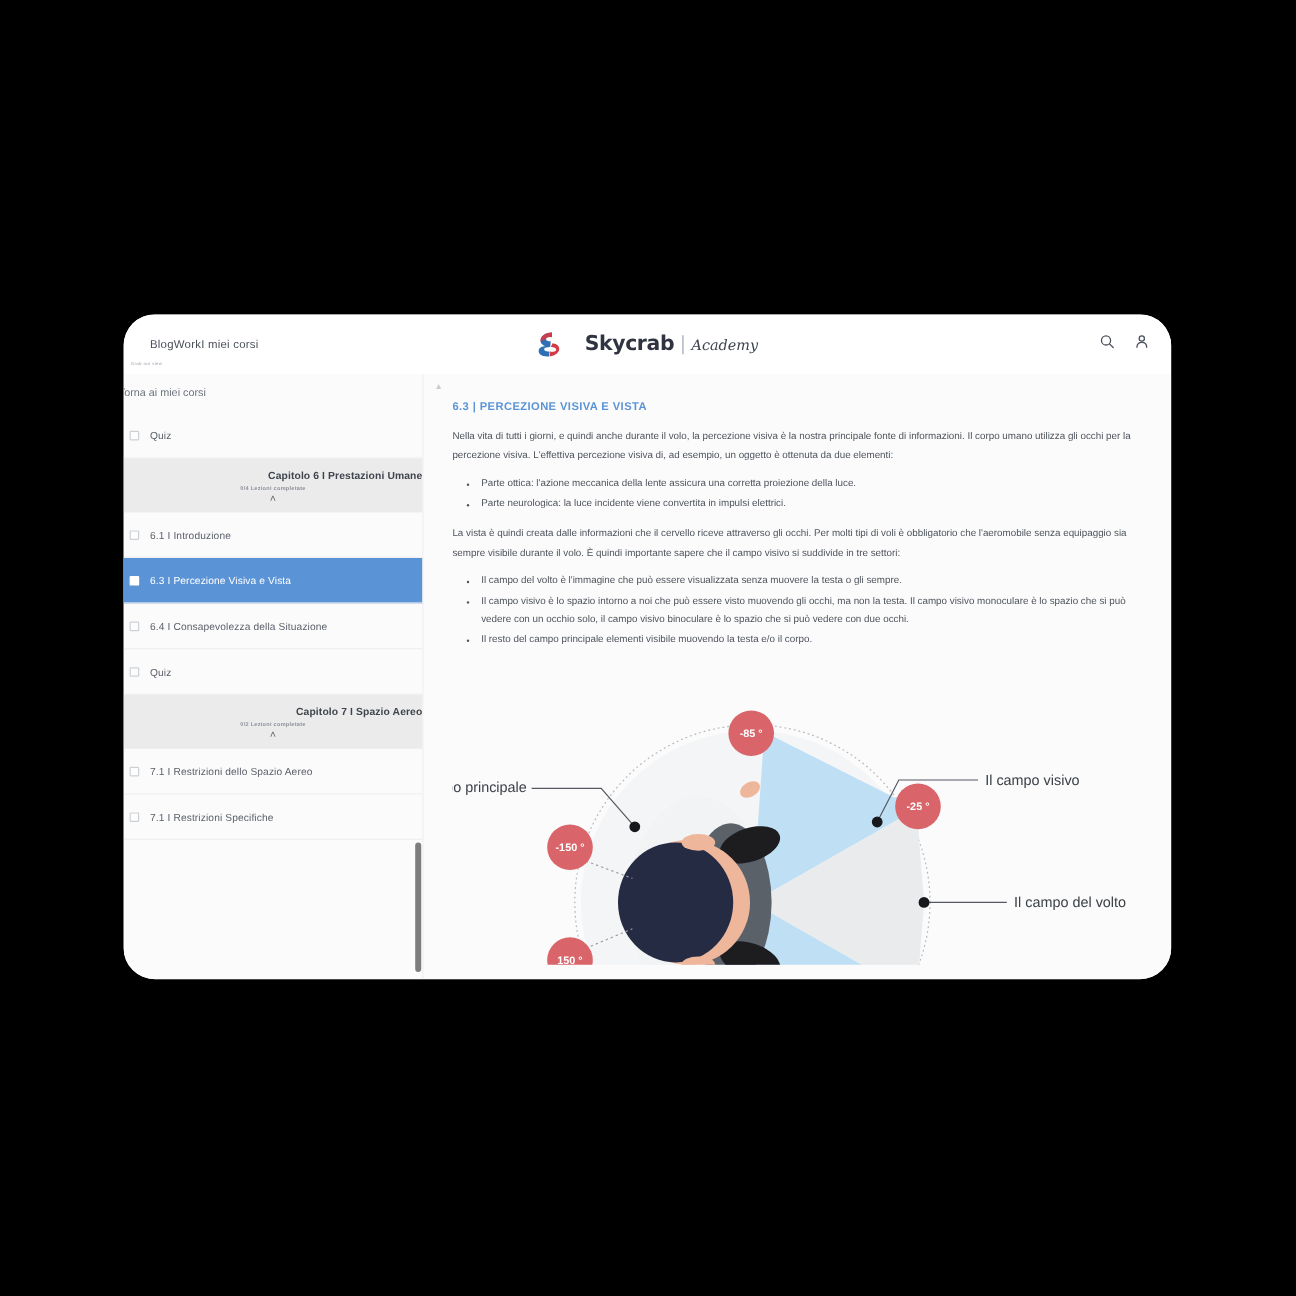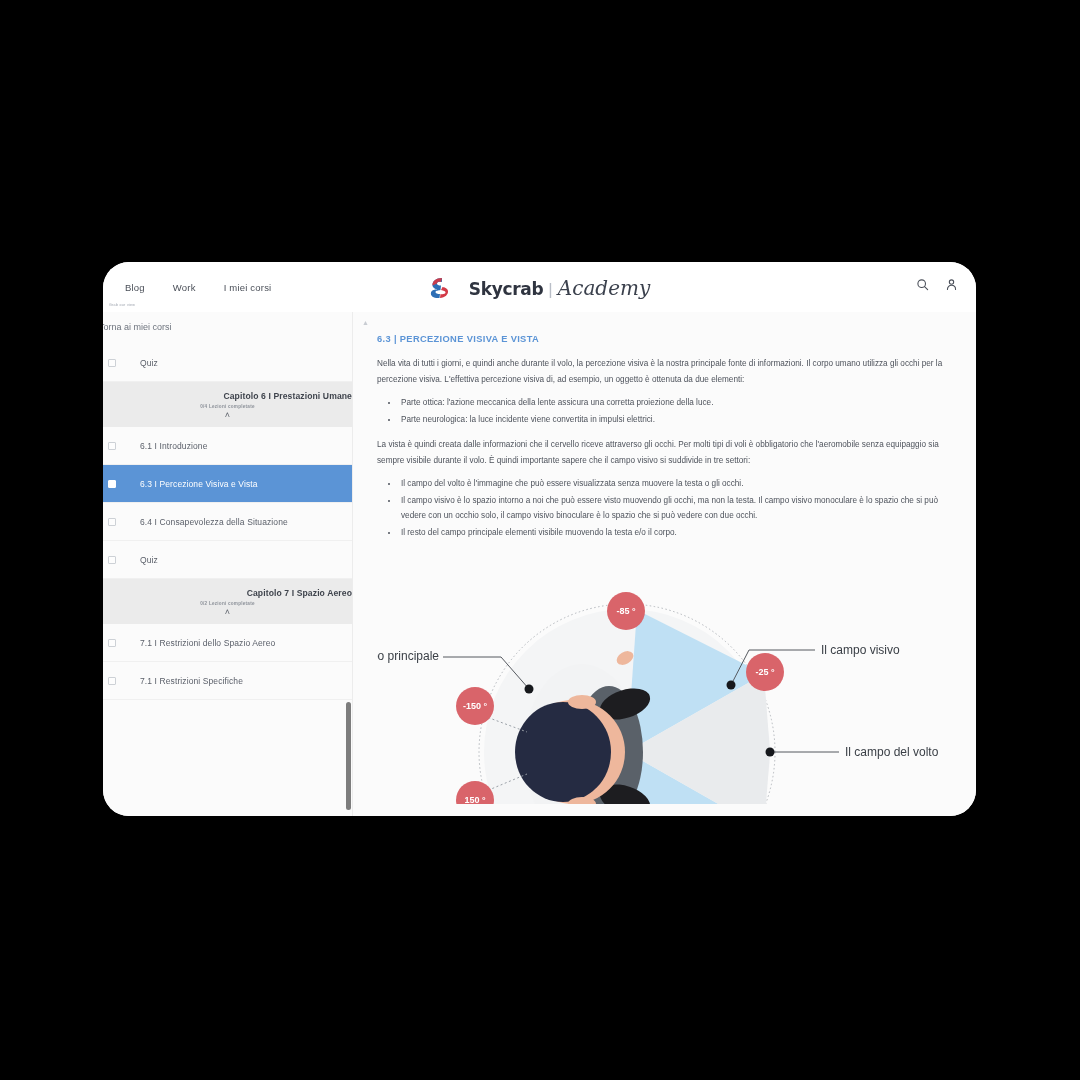--- a/index.html
+++ b/index.html
@@ -30,21 +30,20 @@
     left: 0; top: 0;
     width: 100%;
     height: 50px;
     background: #ffffff;
     display: flex;
     align-items: center;
   }
   .nav-links {
     display: flex;
     align-items: center;
-    gap: 28px;
     margin-left: 22px;
   }
   .nav-link {
     font-size: 9.5px;
     color: #4a4f58;
     letter-spacing: .2px;
     white-space: nowrap;
     cursor: pointer;
   }
 
@@ -81,21 +80,21 @@
     white-space: nowrap;
   }
   .brand-sep {
     font-size: 17px;
     color: #b9bec7;
     font-weight: 300;
   }
   .brand-academy {
     font-family: "DejaVu Serif", serif;
     font-style: italic;
-    font-size: 20px;
+    font-size: 12px;
     color: #3b414d;
     font-weight: 400;
   }
 
   .nav-icons {
     position: absolute;
     right: 18px; top: 16px;
     display: flex;
     gap: 16px;
     align-items: center;
@@ -123,21 +122,21 @@
   #back-link {
     font-size: 9px;
     color: #6d737d;
     padding: 10px 0 12px 0;
     margin-left: -4px;
     cursor: pointer;
   }
   .lesson-row {
     display: flex;
     align-items: center;
-    gap: 24px;
+    gap: 9px;
     height: 38px;
     padding-left: 5px;
     border-bottom: 1px solid #f0f0f0;
     cursor: pointer;
   }
   .lesson-row.active { background: #5b94d6; }
   .lesson-cb {
     width: 8px; height: 8px;
     border: 1px solid #cdd1d6;
     background: #fdfdfd;
@@ -355,21 +354,21 @@
         <p class="para">Nella vita di tutti i giorni, e quindi anche durante il volo, la percezione visiva è la nostra principale fonte di informazioni. Il corpo umano utilizza gli occhi per la percezione visiva. L'effettiva percezione visiva di, ad esempio, un oggetto è ottenuta da due elementi:</p>
 
         <ul class="bullets">
           <li>Parte ottica: l'azione meccanica della lente assicura una corretta proiezione della luce.</li>
           <li>Parte neurologica: la luce incidente viene convertita in impulsi elettrici.</li>
         </ul>
 
         <p class="para">La vista è quindi creata dalle informazioni che il cervello riceve attraverso gli occhi. Per molti tipi di voli è obbligatorio che l'aeromobile senza equipaggio sia sempre visibile durante il volo. È quindi importante sapere che il campo visivo si suddivide in tre settori:</p>
 
         <ul class="bullets">
-          <li>Il campo del volto è l'immagine che può essere visualizzata senza muovere la testa o gli occhi.</li>
+          <li>Il campo del volto è l'immagine che può essere visualizzata senza muovere la testa o gli sempre.</li>
           <li>Il campo visivo è lo spazio intorno a noi che può essere visto muovendo gli occhi, ma non la testa. Il campo visivo monoculare è lo spazio che si può vedere con un occhio solo, il campo visivo binoculare è lo spazio che si può vedere con due occhi.</li>
           <li>Il resto del campo principale elementi visibile muovendo la testa e/o il corpo.</li>
         </ul>
 
         <div id="figure-wrap">
           <svg id="vision-figure" width="600" height="300" viewBox="0 0 600 300">
 
             <circle cx="250" cy="198" r="148" fill="none" stroke="#b4b8bd" stroke-width="1" stroke-dasharray="1.5 2.5"></circle>
 
             <circle cx="250" cy="198" r="143" fill="#f4f5f6"></circle>

